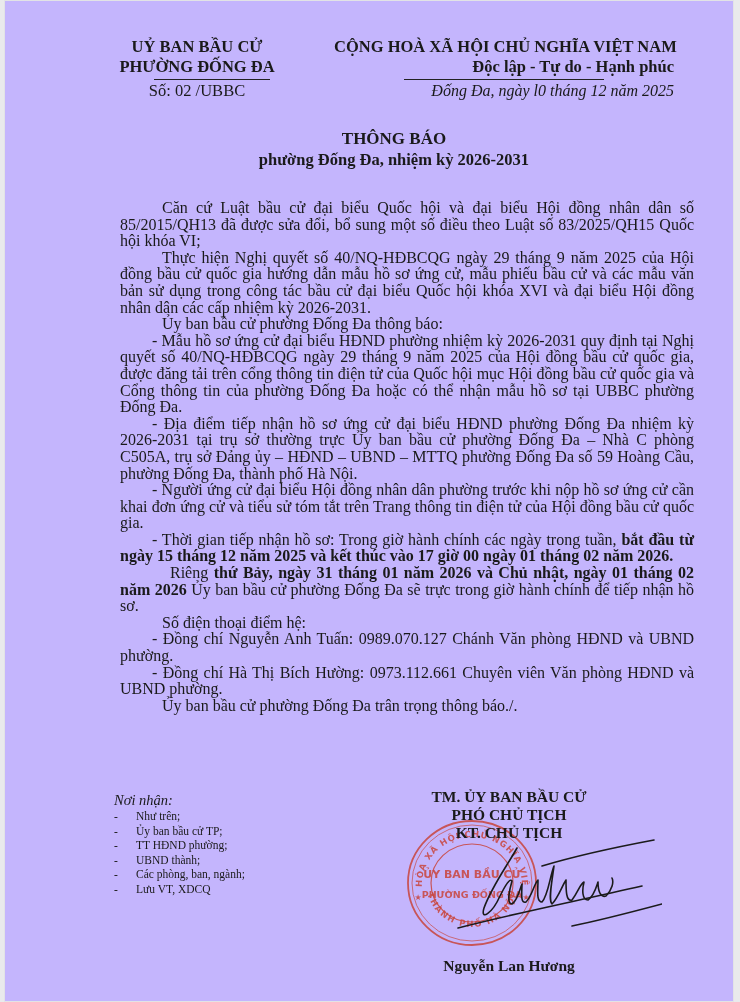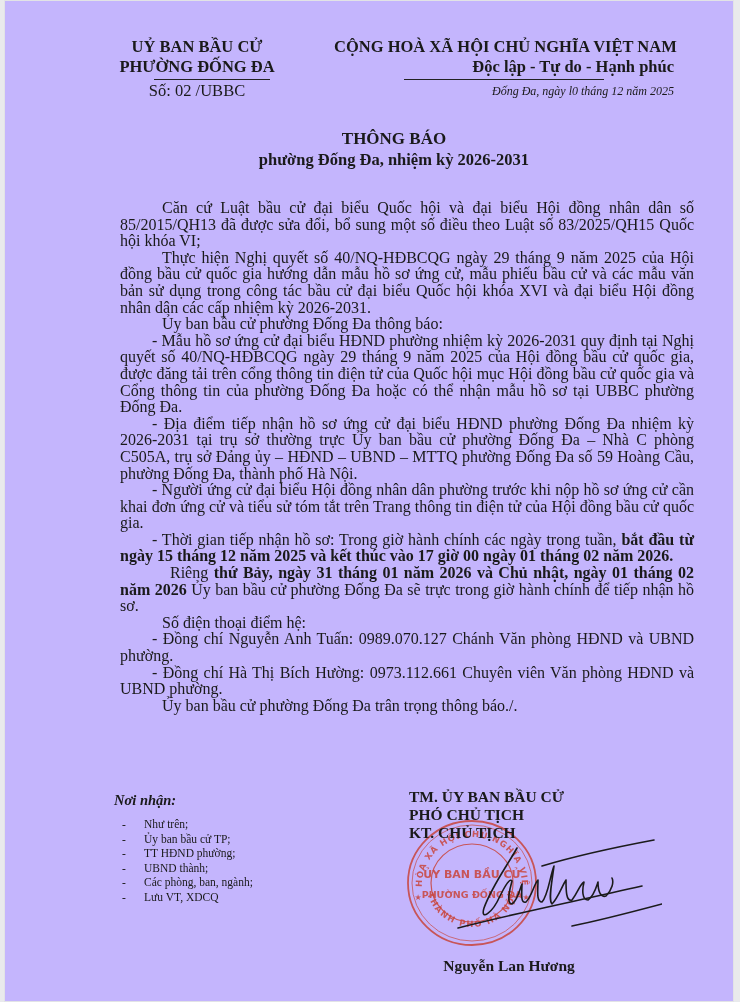--- a/index.html
+++ b/index.html
@@ -15,39 +15,39 @@
     box-shadow: inset 0 0 0 1px #e2e3e6;
   }
   .abs { position: absolute; }
   .hdr-left { left: 103px; top: 37px; width: 180px; text-align: center; }
   .hdr-left .org { font-weight: bold; font-size: 16.5px; line-height: 20px; white-space: nowrap; }
   .hdr-left .num { font-size: 16.5px; line-height: 20px; margin-top: 4px; white-space: nowrap; }
   .ul-left { left: 150px; top: 79px; width: 116px; height: 1px; background: #222; }
   .hdr-right { left: 330px; top: 37px; width: 340px; text-align: right; }
   .hdr-right .nation { font-weight: bold; font-size: 16.5px; line-height: 20px; white-space: nowrap; }
   .hdr-right .motto { font-weight: bold; font-size: 16.5px; line-height: 20px; white-space: nowrap; }
-  .hdr-right .date { font-style: italic; font-size: 12px; line-height: 20px; margin-top: 4px; white-space: nowrap; }
+  .hdr-right .date { font-style: italic; font-size: 16px; line-height: 20px; margin-top: 4px; white-space: nowrap; }
   .ul-right { left: 400px; top: 79px; width: 200px; height: 1px; background: #222; }
 
   .title-block { left: 90px; top: 128px; width: 600px; text-align: center; font-weight: bold; }
   .title-block .t1 { font-size: 17px; line-height: 22px; }
   .title-block .t2 { font-size: 16.5px; line-height: 20px; white-space: nowrap; }
 
   .body { left: 116px; top: 200px; width: 574px; font-size: 16px; line-height: 16.6px; text-align: justify; }
   .body p { margin: 0; text-indent: 42px; }
   .body p.dash { text-indent: 32px; }
   .body b { font-weight: bold; }
 
   .recv { left: 110px; top: 792px; width: 240px; }
-  .recv .lbl { font-weight: bold; font-style: italic; font-size: 14.5px; line-height: 17px; }
-  .recv ul { list-style: none; margin: 8px; padding: 0; }
+  .recv .lbl { font-weight: normal; font-style: italic; font-size: 14.5px; line-height: 17px; }
+  .recv ul { list-style: none; margin: 0; padding: 0; }
   .recv li { font-size: 11.5px; line-height: 14.5px; white-space: nowrap; }
   .recv li .d { display: inline-block; width: 22px; }
 
-  .sign { left: 405px; top: 788px; width: 200px; text-align: left; font-weight: bold; font-size: 15.5px; line-height: 18px; }
+  .sign { left: 405px; top: 788px; width: 200px; text-align: center; font-weight: bold; font-size: 15.5px; line-height: 18px; }
   .sign-name { left: 405px; top: 917px; width: 200px; text-align: center; font-weight: bold; font-size: 15.5px; line-height: 18px; margin-top: 40px; }
 
   .stamp { left: 401px; top: 818px; width: 134px; height: 130px; }
   .signature { left: 418px; top: 826px; width: 240px; height: 110px; }
 </style>
 </head>
 <body>
 
 <div class="page">
 

